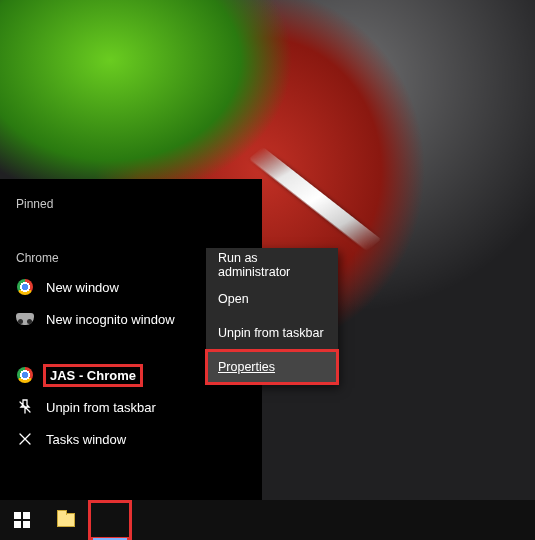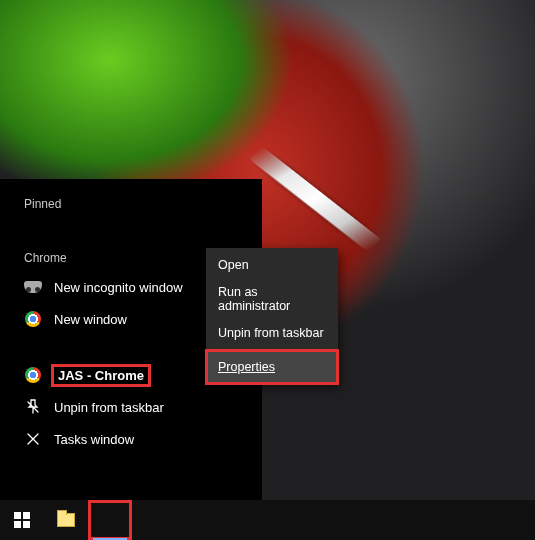--- a/index.html
+++ b/index.html
@@ -18,21 +18,21 @@
   .wallpaper::after{
     content:""; position:absolute; left:240px; top:190px; width:150px; height:18px;
     background: linear-gradient(100deg, transparent 0%, #e8e8e8 25%, #ffffff 50%, #cfcfcf 75%, transparent 100%);
     transform: rotate(38deg) skewX(-12deg); border-radius:3px;
     filter: drop-shadow(0 0 2px rgba(0,0,0,0.5));
   }
 
   
   .jumplist {
     position: absolute; left: 0; bottom: 40px; width: 262px; height: 321px;
-    background: #000000; color: #fff; padding-top: 8px; font-size: 13px; padding-left: 8px;
+    background: #000000; color: #fff; padding-top: 8px; font-size: 13px;
   }
   .jl-section-title { color: #c8c8c8; font-size: 12px; padding: 10px 16px 6px; }
   .jl-spacer { height: 24px; }
   .jl-item {
     display: flex; align-items: center; height: 32px; padding: 0 16px; gap: 12px; cursor: default;
   }
   .jl-item .icon { width: 18px; height: 18px; display:flex; align-items:center; justify-content:center; }
   .red-box-tight { outline: 3px solid #e53131; }
 
   
@@ -82,29 +82,29 @@
 <div class="wallpaper"></div>
 
 <div class="jumplist">
   <div class="jl-section-title">Pinned</div>
   <div class="jl-spacer"></div>
 
   <div class="jl-section-title">Chrome</div>
 
   <div class="jl-item">
     <span class="icon">
+        <span class="chrome-icon"></span>
+      </span>
+    <span class="label">New window</span>
+  </div>
+  <div class="jl-item">
+    <span class="icon">
         <span class="incognito-icon"></span>
       </span>
     <span class="label">New incognito window</span>
-  </div>
-  <div class="jl-item">
-    <span class="icon">
-        <span class="chrome-icon"></span>
-      </span>
-    <span class="label">New window</span>
   </div>
 
   <div class="jl-spacer"></div>
 
   <div class="jl-item">
     <span class="icon">
         <span class="chrome-icon"></span>
       </span>
     <span class="label red-box-tight" style="padding:1px 4px;font-weight:bold;">JAS - Chrome</span>
   </div>
@@ -121,24 +121,24 @@
       <svg viewBox="0 0 16 16">
           <path class="stroke" d="M3 3l10 10M13 3L3 13"></path>
         </svg>
     </span>
     <span class="label">Tasks window</span>
   </div>
 </div>
 
 <div class="submenu">
   <div class="sm-item">
-    <span>Open</span>
+    <span>Run as administrator</span>
   </div>
   <div class="sm-item">
-    <span>Run as administrator</span>
+    <span>Open</span>
   </div>
   <div class="sm-item">
     <span>Unpin from taskbar</span>
   </div>
   <div class="sm-item hover sm-red">
     <span>Properties</span>
   </div>
 </div>
 
 <div class="taskbar">

